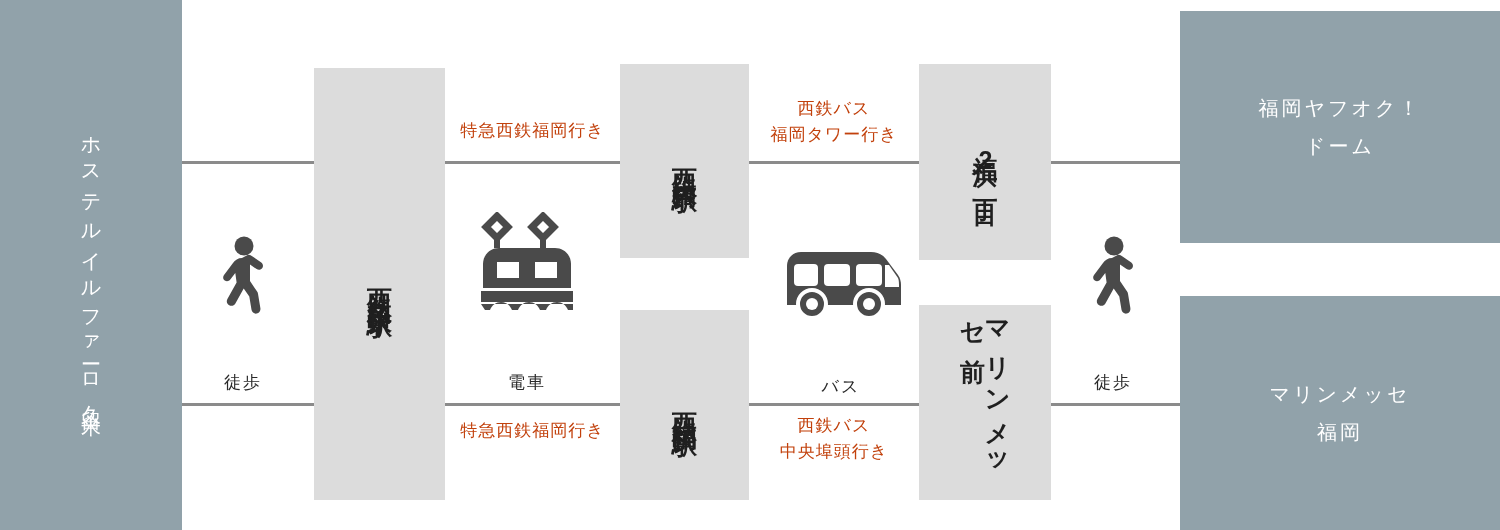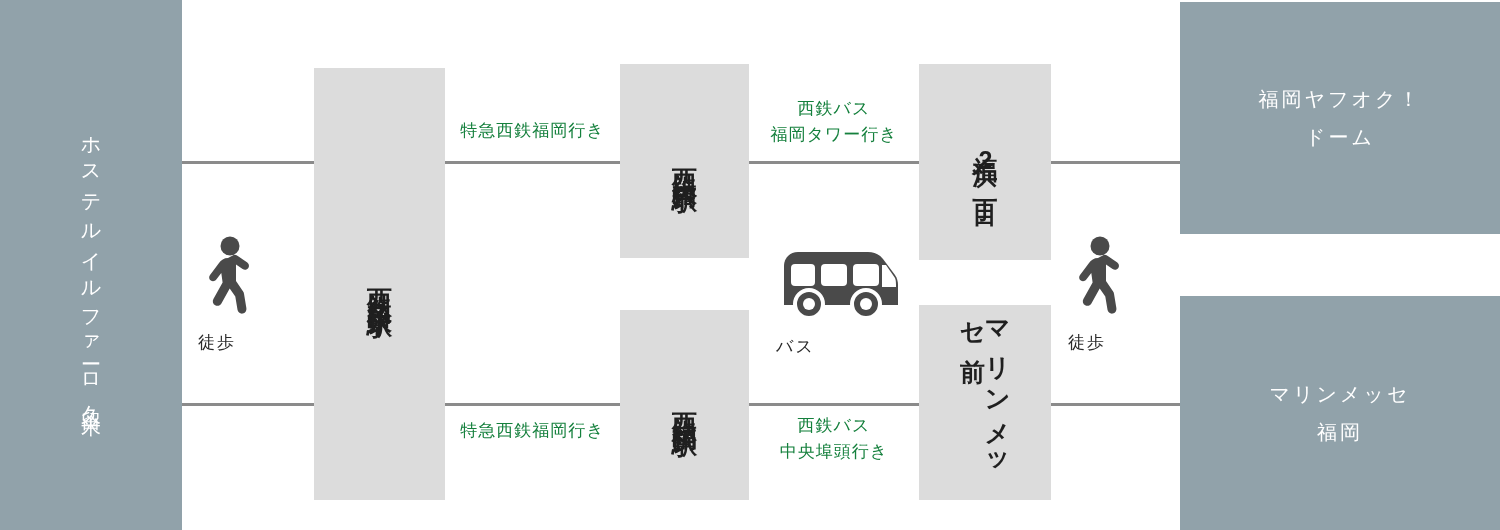--- a/index.html
+++ b/index.html
@@ -28,21 +28,21 @@
     text-orientation: upright;
     font-size: 20px;
     line-height: 1.75;
     letter-spacing: 6px;
   }
   .panel-dest {
     left: 1180px; width: 320px;
     font-size: 20px;
     line-height: 1.9;
   }
-  .panel-dest-top { top: 2px; height: 232px; }
+  .panel-dest-top { top: 11px; height: 232px; }
   .panel-dest-bottom { top: 296px; height: 234px; }
 
   
   .stationbox {
     position: absolute;
     background: #dcdcdc;
     color: #1f1f1f;
     display: flex;
     align-items: center;
     justify-content: center;
@@ -68,39 +68,41 @@
     height: 3px;
     background: #8b8b8b;
     z-index: 1;
   }
   .ln-top    { left: 182px; top: 161px; width: 998px; }
   .ln-bottom { left: 182px; top: 403px; width: 998px; }
 
   
   .routelabel {
     position: absolute;
-    color: #15803d;
+    color: #c2410c;
     font-size: 17px;
     line-height: 1.55;
     text-align: center;
     letter-spacing: 1px;
     white-space: pre-line;
     z-index: 2;
   }
   .rl-train-top  { left: 445px; top: 118px; width: 175px; }
   .rl-train-bot  { left: 445px; top: 418px; width: 175px; }
   .rl-bus-top    { left: 749px; top: 96px;  width: 170px; }
   .rl-bus-bot    { left: 749px; top: 413px; width: 170px; }
 
   
   .modegroup {
     position: absolute;
     display: flex;
     flex-direction: column;
+    align-items: center;
     z-index: 2;
+    gap: 40px;
   }
   .modegroup .glyph { display: block; }
   .modegroup .modelabel {
     margin-top: 12px;
     font-size: 17px;
     color: #2a2a2a;
     letter-spacing: 2px;
     line-height: 1;
   }
   .mg-walk1  { left: 198px; top: 236px; width: 90px; }
@@ -146,20 +148,38 @@
   <div class="modegroup mg-walk1">
     <span class="glyph">
       <svg width="62" height="82" viewBox="0 0 62 82" xmlns="http://www.w3.org/2000/svg">
         <circle cx="32" cy="10" r="9.5" fill="#4a4a4a"></circle>
         <path d="M30 22c-4 0-7 2-9 5l-9 12c-1.4 1.9-1 4.3.8 5.6 1.8 1.3 4.2.8 5.5-1l5-6.6 1.3 9.5-9.2 16.5c-1.3 2.3-.5 5.1 1.8 6.3 2.3 1.2 5 .3 6.2-1.9l8.3-15 5.6 8.2 2.2 13.2c.4 2.5 2.7 4.2 5.2 3.8 2.5-.4 4.1-2.8 3.7-5.3l-2.4-14.6c-.1-.8-.4-1.5-.9-2.2l-7.1-10.4V28.5l6.6 4.6c1.9 1.3 4.4.9 5.7-1 1.2-1.8.8-4.3-1-5.6l-9.5-6.6c-1.2-.8-2.3-1.2-3.7-1.2z" fill="#4a4a4a"></path>
       </svg>
     </span>
     <span class="modelabel">徒歩</span>
   </div>
 
+  <div class="modegroup mg-train">
+    <span class="glyph">
+      <svg width="120" height="106" viewBox="0 0 120 106" xmlns="http://www.w3.org/2000/svg">
+        <g fill="none" stroke="#4a4a4a" stroke-width="7">
+          <path d="M30 4 L41 15 L30 26 L19 15 Z"></path>
+          <path d="M76 4 L87 15 L76 26 L65 15 Z"></path>
+        </g>
+        <path d="M30 24 L30 36" stroke="#4a4a4a" stroke-width="6"></path>
+        <path d="M76 24 L76 36" stroke="#4a4a4a" stroke-width="6"></path>
+        <path d="M16 52c0-9 7-16 16-16h56c9 0 16 7 16 16v24H16z" fill="#4a4a4a"></path>
+        <rect x="30" y="50" width="22" height="16" fill="#ffffff"></rect>
+        <rect x="68" y="50" width="22" height="16" fill="#ffffff"></rect>
+        <rect x="14" y="79" width="92" height="11" fill="#4a4a4a"></rect>
+        <path d="M14 92h92v6c0 0-3 0-5 0-2-5-6-8-11-8s-9 3-11 8h-6c-2-5-6-8-11-8s-9 3-11 8h-6c-2-5-6-8-11-8s-9 3-11 8c-2 0-5 0-5 0z" fill="#4a4a4a"></path>
+      </svg>
+    </span>
+    <span class="modelabel">電車</span>
+  </div>
 
   <div class="modegroup mg-bus">
     <span class="glyph">
       <svg width="124" height="78" viewBox="0 0 124 78" xmlns="http://www.w3.org/2000/svg">
         <path d="M8 22c0-8 6-14 14-14h70c6 0 11 2 15 7l12 16c2 3 3 6 3 10v20H8z" fill="#4a4a4a"></path>
         <rect x="15" y="20" width="24" height="22" rx="4" fill="#ffffff"></rect>
         <rect x="45" y="20" width="26" height="22" rx="4" fill="#ffffff"></rect>
         <rect x="77" y="20" width="26" height="22" rx="4" fill="#ffffff"></rect>
         <path d="M106 21h4l9 13c1 2 1 6 1 9h-14z" fill="#ffffff"></path>
         <circle cx="33" cy="60" r="14" fill="#4a4a4a" stroke="#ffffff" stroke-width="4"></circle>

